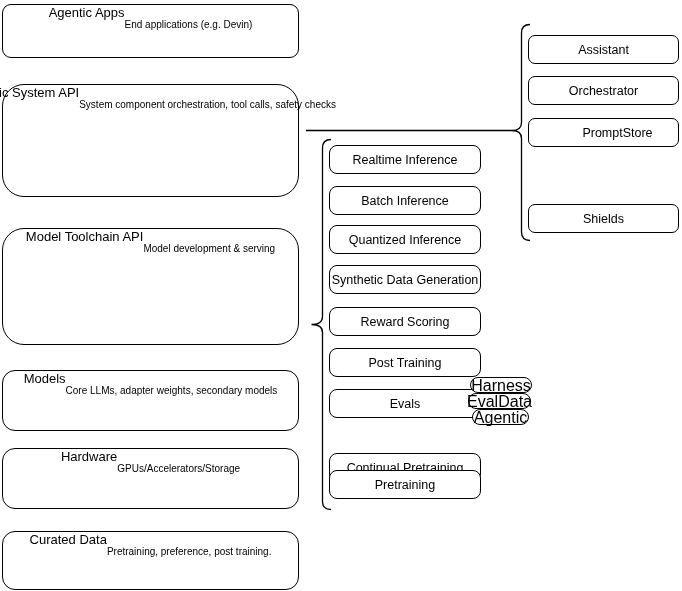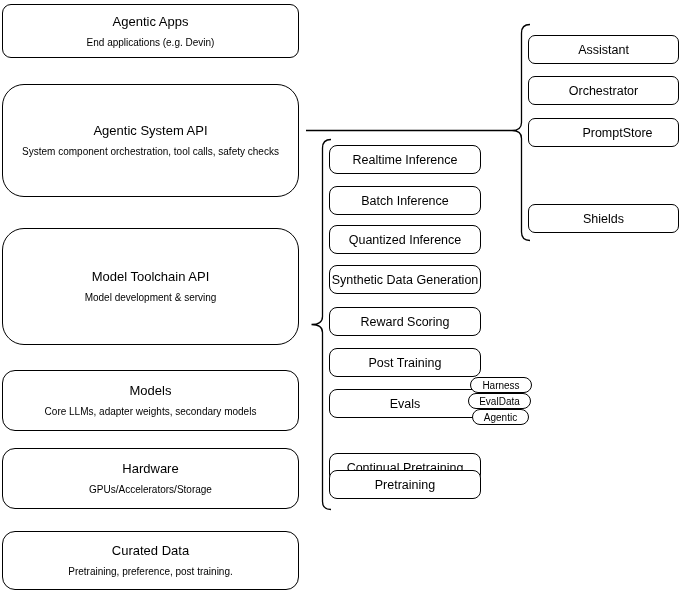--- a/index.html
+++ b/index.html
@@ -25,35 +25,35 @@
   }
 
   
   .lbox {
     position: absolute;
     left: 2px;
     width: 297px;
     background: #ffffff;
     border: 1.3px solid #000000;
     display: flex;
-    flex-direction: column;
-    align-items: center;
+    flex-direction: row;
+    align-items: flex-start;
     justify-content: center;
     text-align: center;
     padding: 0 14px;
   }
   .lbox .title {
     font-size: 13px;
     line-height: 15px;
     white-space: nowrap;
   }
   .lbox .sub {
     font-size: 10px;
     line-height: 12px;
-    margin-top: 8px;
+    margin-top: 14px;
     white-space: nowrap;
   }
 
   
   .mbox {
     position: absolute;
     left: 329px;
     width: 152px;
     height: 29px;
     background: #ffffff;
@@ -84,21 +84,21 @@
 
   
   .pill {
     position: absolute;
     background: #ffffff;
     border: 1.3px solid #000000;
     border-radius: 9px;
     display: flex;
     align-items: center;
     justify-content: center;
-    font-size: 10px;
+    font-size: 16px;
     line-height: 11px;
     white-space: nowrap;
     z-index: 3;
   }
 </style>
 </head>
 <body>
 
 <div class="canvas">
 

